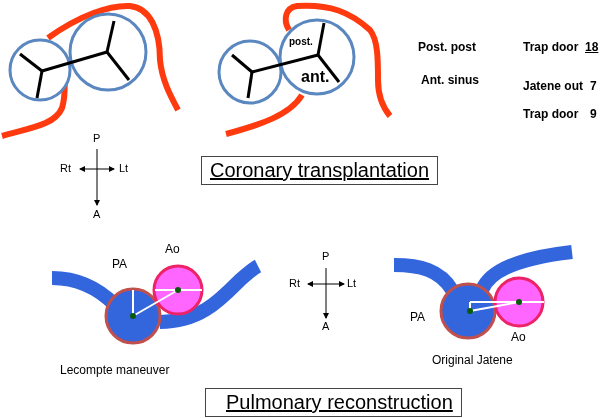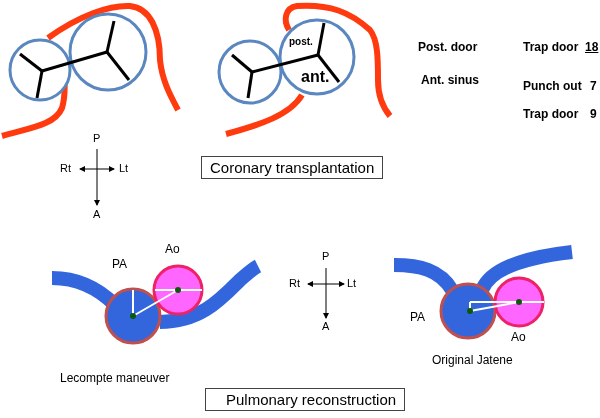--- a/index.html
+++ b/index.html
@@ -1,20 +1,20 @@
 <!DOCTYPE html>
 <html><head>
 <meta charset="utf-8">
 <style>
   html,body{margin:0;padding:0;background:#fff;}
   body{width:600px;height:418px;position:relative;overflow:hidden;font-family:"Liberation Sans",sans-serif;color:#000;}
   svg{position:absolute;left:0;top:0;}
   .lbl{position:absolute;white-space:nowrap;font-size:12px;}
   .bold{font-weight:bold;}
-  .box{position:absolute;border:1px solid #444;font-size:15px;padding:2px 8px;background:#fff;white-space:nowrap;}
+  .box{position:absolute;border:1px solid #444;font-size:20px;padding:2px 8px;background:#fff;white-space:nowrap;text-decoration:underline;}
 </style>
 </head>
 <body>
 
 <svg width="600" height="418" viewBox="0 0 600 418">
   <defs>
     <marker id="arr" markerWidth="6" markerHeight="6" refX="5" refY="3" orient="auto">
       <path d="M0,0 L6,3 L0,6 Z" fill="#000"></path>
     </marker>
   </defs>
@@ -84,39 +84,39 @@
       <line x1="470" y1="302" x2="470" y2="311"></line>
     </g>
     <circle cx="470" cy="311" r="3" fill="#0a5a0a"></circle>
     <circle cx="519" cy="302" r="3" fill="#0a5a0a"></circle>
   </g>
 </svg>
 
 <span class="lbl bold" style="left:289px;top:36px;font-size:10px;">post.</span>
 <span class="lbl bold" style="left:301px;top:68px;font-size:16px;">ant.</span>
 
-<span class="lbl bold" style="left:418px;top:40px;">Post. door</span>
+<span class="lbl bold" style="left:418px;top:40px;">Post. post</span>
 <span class="lbl bold" style="left:523px;top:40px;">Trap door</span>
 <span class="lbl bold" style="left:585px;top:40px;text-decoration:underline;">18</span>
 <span class="lbl bold" style="left:421px;top:73px;">Ant. sinus</span>
-<span class="lbl bold" style="left:523px;top:79px;">Punch out</span>
+<span class="lbl bold" style="left:523px;top:79px;">Jatene out</span>
 <span class="lbl bold" style="left:590px;top:79px;">7</span>
 <span class="lbl bold" style="left:523px;top:107px;">Trap door</span>
 <span class="lbl bold" style="left:590px;top:107px;">9</span>
 
 <span class="lbl" style="left:93px;top:132px;font-size:11px;">P</span>
 <span class="lbl" style="left:60px;top:162px;font-size:11px;">Rt</span>
 <span class="lbl" style="left:119px;top:162px;font-size:11px;">Lt</span>
 <span class="lbl" style="left:93px;top:208px;font-size:11px;">A</span>
 
 <div class="box" style="left:201px;top:156px;">Coronary transplantation</div>
 
 <span class="lbl" style="left:112px;top:257px;font-size:12px;">PA</span>
 <span class="lbl" style="left:165px;top:242px;font-size:12px;">Ao</span>
-<span class="lbl" style="left:60px;top:371px;font-size:12px;">Lecompte maneuver</span>
+<span class="lbl" style="left:60px;top:363px;font-size:12px;">Lecompte maneuver</span>
 
 <span class="lbl" style="left:322px;top:250px;font-size:11px;">P</span>
 <span class="lbl" style="left:289px;top:277px;font-size:11px;">Rt</span>
 <span class="lbl" style="left:347px;top:277px;font-size:11px;">Lt</span>
 <span class="lbl" style="left:322px;top:320px;font-size:11px;">A</span>
 
 <span class="lbl" style="left:410px;top:310px;font-size:12px;">PA</span>
 <span class="lbl" style="left:511px;top:330px;font-size:12px;">Ao</span>
 <span class="lbl" style="left:432px;top:353px;font-size:12px;">Original Jatene</span>
 

